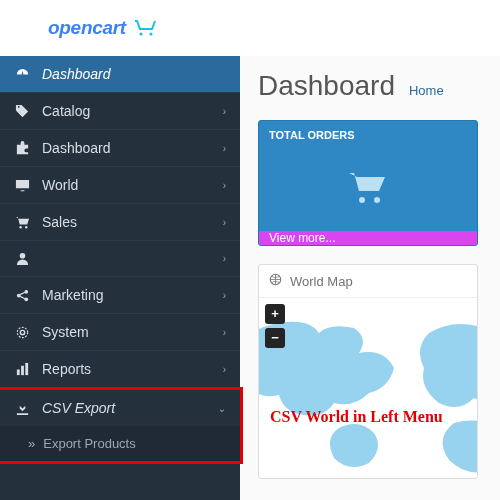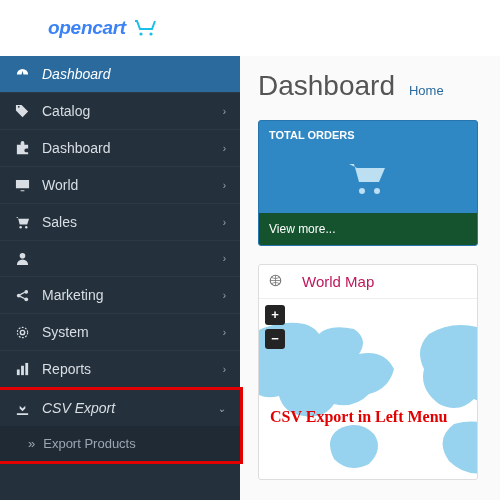--- a/index.html
+++ b/index.html
@@ -27,24 +27,24 @@
   .csv-group { border: 3px solid #e30000; margin: 0 -3px; }
 
   .content { flex: 1; padding: 14px 0 0 18px; position: relative; overflow: hidden; }
   .page-title-row { display: flex; align-items: baseline; gap: 14px; }
   .page-title { font-size: 28px; color: #555; font-weight: 300; }
   .crumb { color: #2b6a9c; font-size: 13px; }
 
   .widget { margin-top: 18px; background: #2f87c3; color: #fff; border: 1px solid #2676ad; border-radius: 3px; overflow: hidden; width: 220px; height: 126px; display: flex; flex-direction: column; gap: 13px; }
   .widget-head { padding: 8px 10px; font-size: 11px; font-weight: bold; display: flex; justify-content: space-between; align-items: center; }
   .widget-body { flex: 1; display: flex; align-items: center; justify-content: center; }
-  .widget-foot { background: #14532d; padding: 9px 10px; font-size: 12px; }
+  .widget-foot { background: #d946ef; padding: 0 10px; font-size: 12px; }
 
   .world-panel { margin-top: 18px; background: #fff; border: 1px solid #ddd; border-radius: 3px; width: 220px; }
-  .world-head { padding: 8px 10px; font-size: 15px; color: #be185d; display: flex; align-items: center; gap: 20px; border-bottom: 1px solid #eee; }
+  .world-head { padding: 8px 10px; font-size: 13px; color: #737373; display: flex; align-items: center; gap: 8px; border-bottom: 1px solid #eee; }
   .world-body { position: relative; height: 180px; overflow: hidden; }
   .zoom { position: absolute; left: 6px; top: 6px; }
   .zoom button { display: block; width: 20px; height: 20px; margin-bottom: 4px; background: #242424; color: #fff; border: none; border-radius: 3px; font-weight: bold; font-size: 13px; line-height: 18px; cursor: pointer; }
   .map-shape { position: absolute; left: -40px; top: 10px; width: 340px; height: 180px; fill: #97d3ee; }
 
   .annotation { position: absolute; left: 270px; top: 408px; color: #e30000; font-size: 16px; font-weight: bold; font-family: "Times New Roman", serif; }
 </style>
 </head>
 <body>
 
@@ -210,13 +210,13 @@
         </svg>
         <div class="zoom">
           <button>+</button>
           <button>−</button>
         </div>
       </div>
     </div>
   </section>
 </div>
 
-<div class="annotation">CSV Export in Left Menu</div>
+<div class="annotation">CSV World in Left Menu</div>
 
 </body></html>

